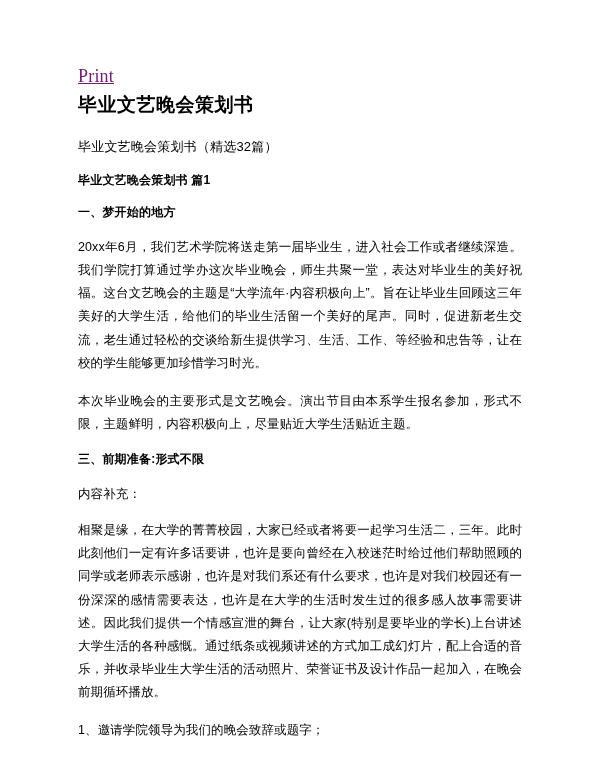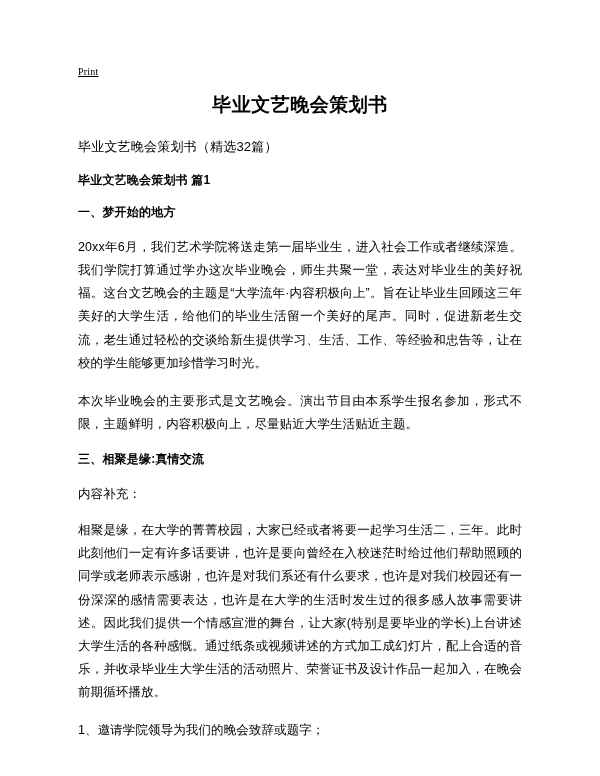--- a/index.html
+++ b/index.html
@@ -18,33 +18,32 @@
     position: relative;
     width: 600px;
     height: 776px;
     box-sizing: border-box;
     padding: 0;
   }
   .print-link {
     position: absolute;
     top: 66px;
     left: 78px;
-    font-size: 10px;
+    font-size: 18px;
     font-family: "Liberation Serif", "DejaVu Serif", serif;
-    color: #000000;
+    color: #701a75;
     letter-spacing: 0.2px;
   }
   .content {
     position: absolute;
     top: 92px;
     left: 78px;
     width: 444px;
   }
   .doc-title {
-    text-align: center;
     font-size: 19px;
     font-weight: bold;
     font-family: "Liberation Sans", "DejaVu Sans", sans-serif;
     margin: 0 0 20px 0;
     letter-spacing: 0.5px;
   }
   .subtitle {
     font-size: 13px;
     font-family: Liberation Sans, sans-serif;
     margin: 0 0 16px 0;
@@ -89,21 +88,21 @@
 
     <div class="subtitle">毕业文艺晚会策划书（精选32篇）</div>
 
     <div class="section-heading">毕业文艺晚会策划书 篇1</div>
 
     <div class="section-heading">一、梦开始的地方</div>
     <p class="para">20xx年6月，我们艺术学院将送走第一届毕业生，进入社会工作或者继续深造。我们学院打算通过学办这次毕业晚会，师生共聚一堂，表达对毕业生的美好祝福。这台文艺晚会的主题是“大学流年·内容积极向上”。旨在让毕业生回顾这三年美好的大学生活，给他们的毕业生活留一个美好的尾声。同时，促进新老生交流，老生通过轻松的交谈给新生提供学习、生活、工作、等经验和忠告等，让在校的学生能够更加珍惜学习时光。</p>
 
     <p class="para">本次毕业晚会的主要形式是文艺晚会。演出节目由本系学生报名参加，形式不限，主题鲜明，内容积极向上，尽量贴近大学生活贴近主题。</p>
 
-    <div class="section-heading">三、相聚是缘:真情交流</div>
+    <div class="section-heading">三、前期准备:形式不限</div>
     <p class="para tight">内容补充：</p>
 
     <p class="para">相聚是缘，在大学的菁菁校园，大家已经或者将要一起学习生活二，三年。此时此刻他们一定有许多话要讲，也许是要向曾经在入校迷茫时给过他们帮助照顾的同学或老师表示感谢，也许是对我们系还有什么要求，也许是对我们校园还有一份深深的感情需要表达，也许是在大学的生活时发生过的很多感人故事需要讲述。因此我们提供一个情感宣泄的舞台，让大家(特别是要毕业的学长)上台讲述大学生活的各种感慨。通过纸条或视频讲述的方式加工成幻灯片，配上合适的音乐，并收录毕业生大学生活的活动照片、荣誉证书及设计作品一起加入，在晚会前期循环播放。</p>
 
     <p class="list-item">1、邀请学院领导为我们的晚会致辞或题字；</p>
 
   </div>
 </div>
 
 </body></html>

